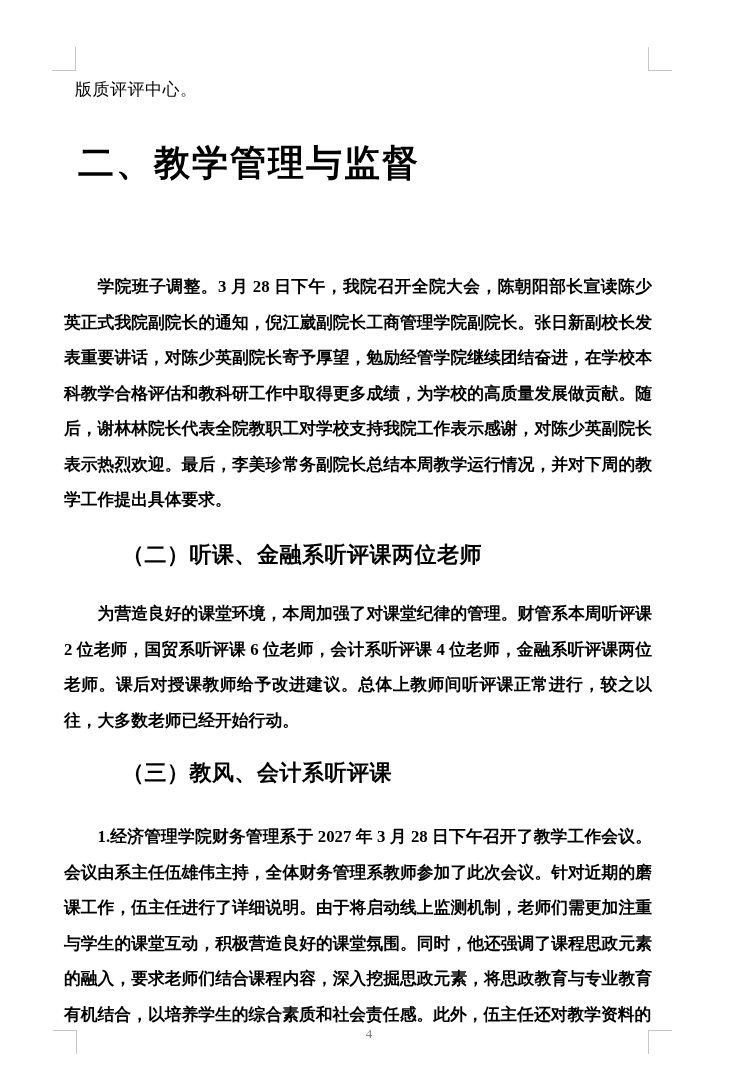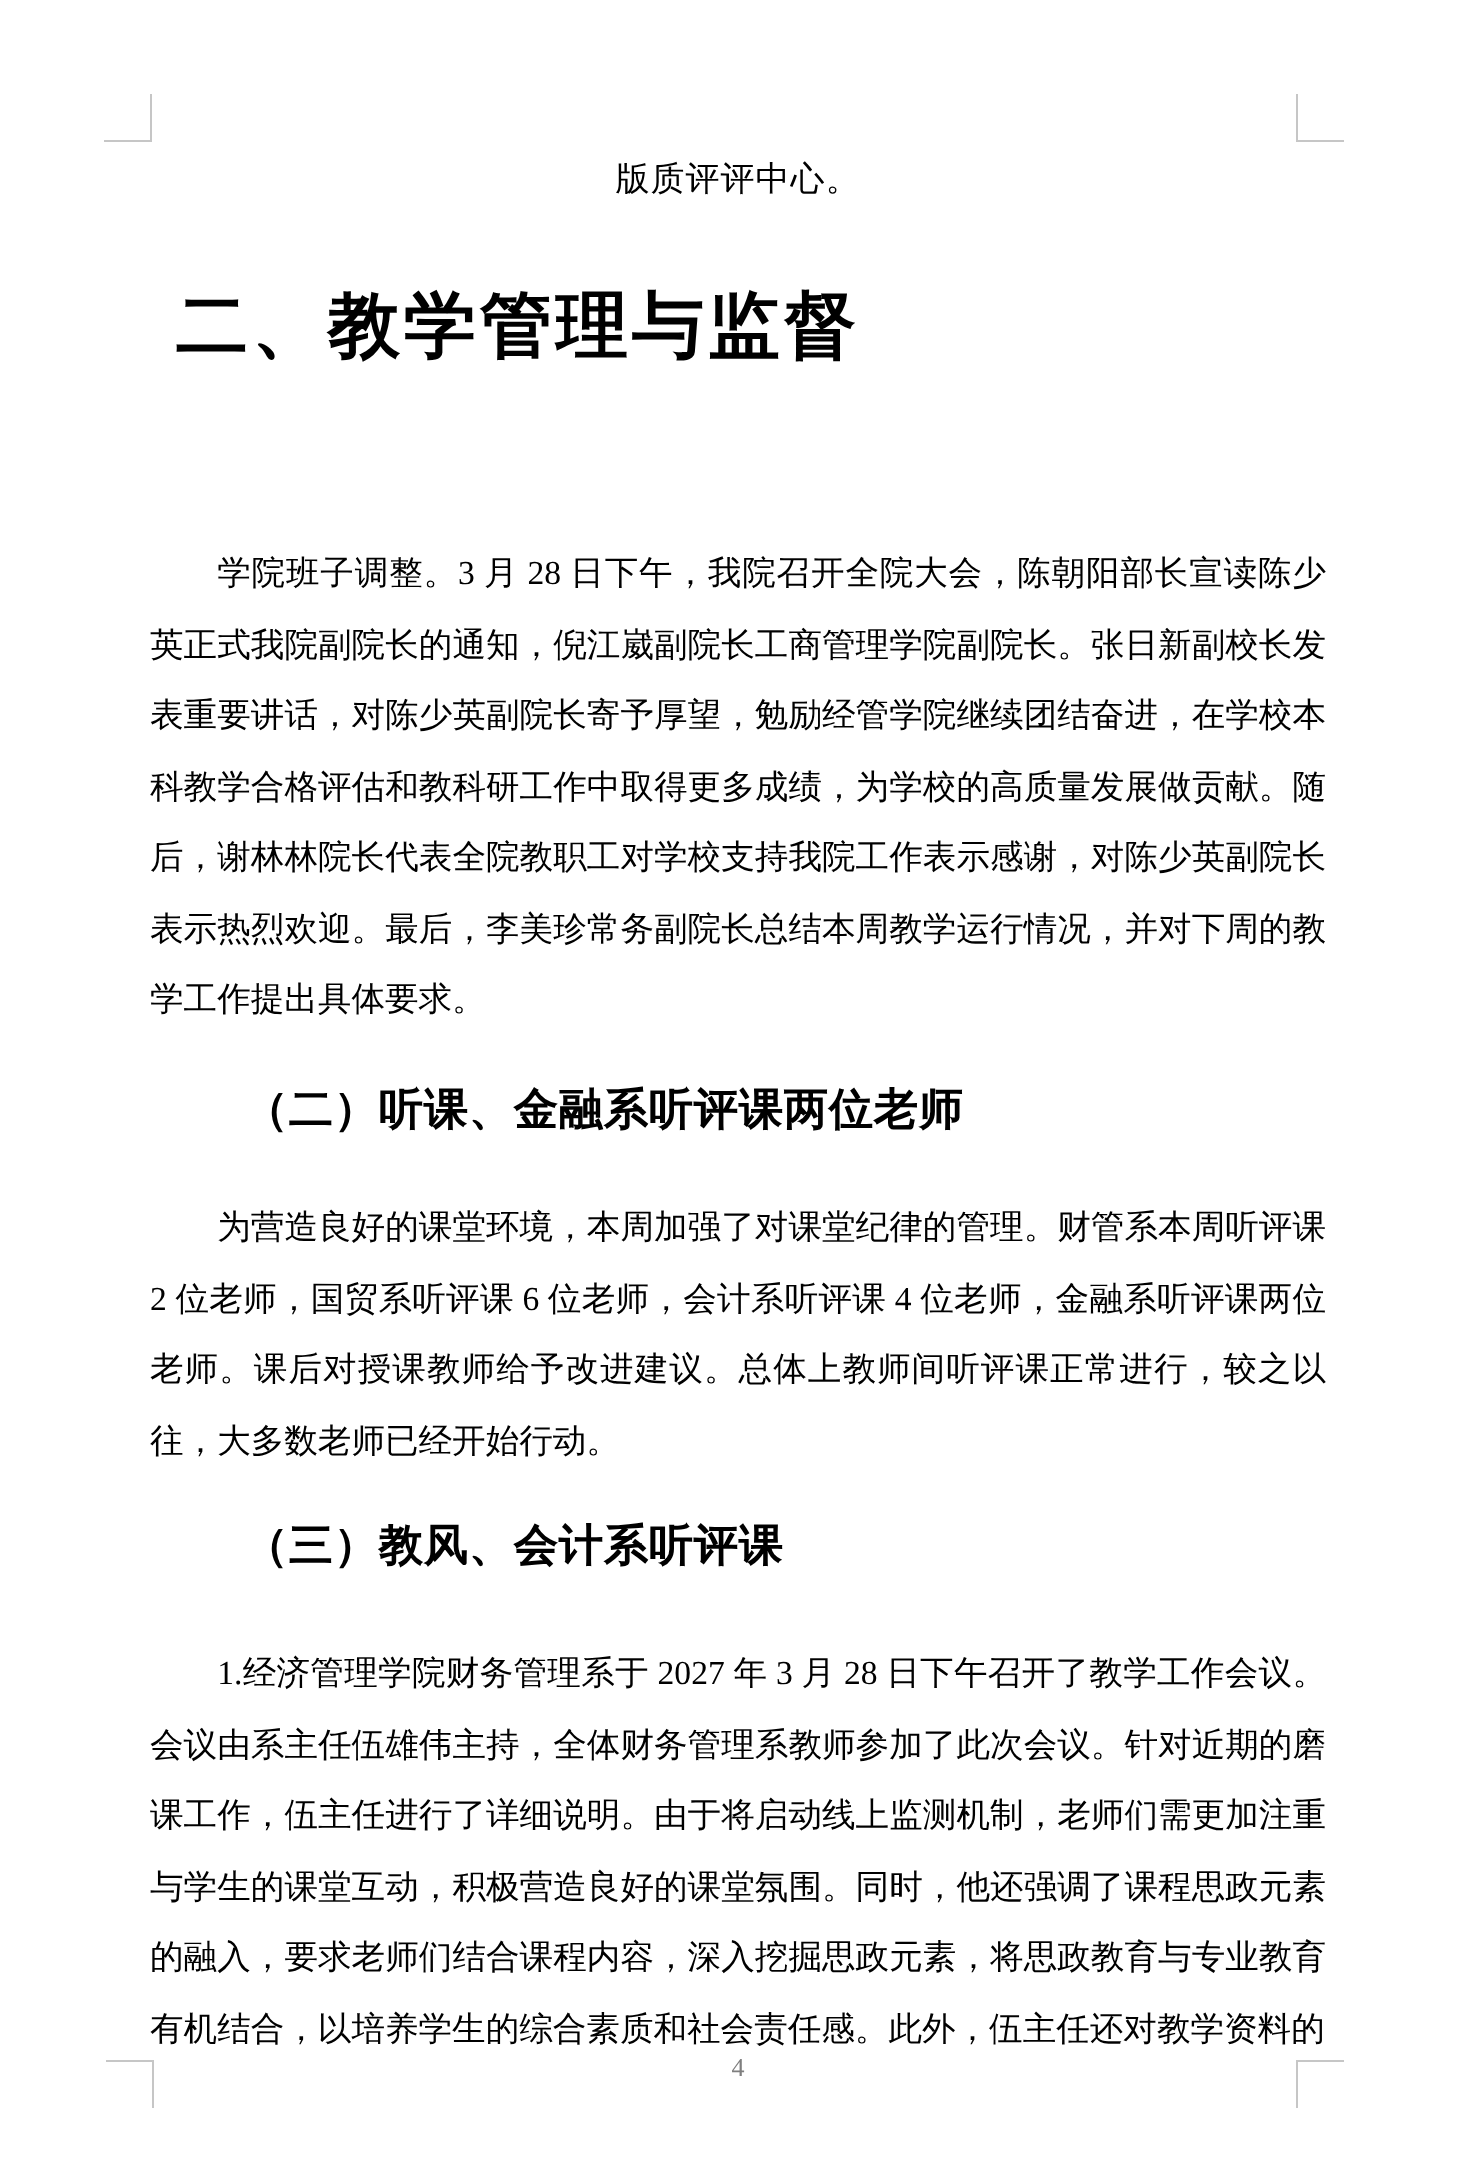--- a/index.html
+++ b/index.html
@@ -16,43 +16,43 @@
   .crop{position:absolute;width:23px;height:23px;}
   .crop.tl{left:52px;top:47px;border-right:1px solid #c6c6c6;border-bottom:1px solid #c6c6c6;}
   .crop.tr{left:648px;top:47px;border-left:1px solid #c6c6c6;border-bottom:1px solid #c6c6c6;}
   .crop.bl{left:53px;top:1030px;border-right:1px solid #c6c6c6;border-top:1px solid #c6c6c6;}
   .crop.br{left:648px;top:1030px;border-left:1px solid #c6c6c6;border-top:1px solid #c6c6c6;}
 
   .lead-line{
     position:absolute;left:75px;top:80px;width:588px;
     font-size:17px;line-height:1.2;
     letter-spacing:0.5px;
-    text-align:center;
   }
   .h1{
-    position:absolute;left:88px;top:142px;width:640px;
+    position:absolute;left:78px;top:142px;width:640px;
     font-family:"Liberation Sans", sans-serif;
     font-weight:bold;font-size:36px;line-height:1.15;
     letter-spacing:2px;
   }
   .h2{
     position:absolute;left:122px;width:560px;
     font-family:"Liberation Sans", sans-serif;
     font-weight:bold;font-size:22px;line-height:1.2;
     letter-spacing:0.5px;
   }
   .h2.s1{top:211px;}
   .h2.s2{top:542px;}
   .h2.s3{top:760px;}
 
   .para{
-    position:absolute;left:75px;width:588px;
+    position:absolute;left:64px;width:588px;
     font-size:16.8px;line-height:35.5px;
     text-align:justify;
     text-indent:2em;
+    font-weight:bold;
   }
   .para.p1{top:269px;}
   .para.p2{top:596px;}
   .para.p3{top:819px;}
 
   .page-number{
     position:absolute;left:0;top:1026px;width:738px;
     text-align:center;
     font-size:13px;color:#7f7f7f;line-height:1.2;
   }

